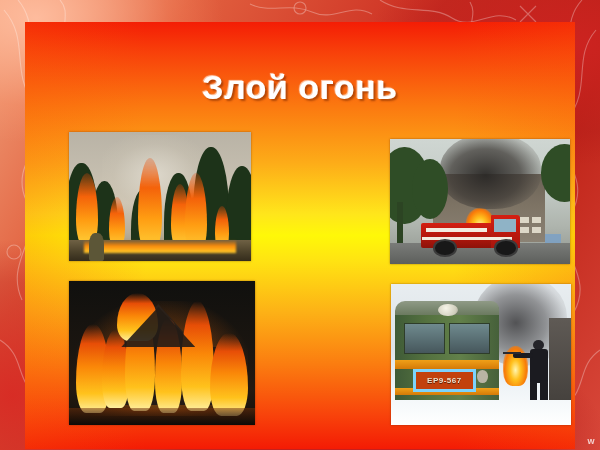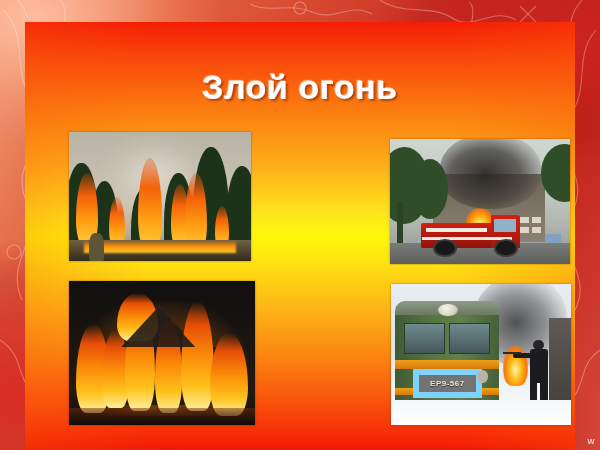--- a/index.html
+++ b/index.html
@@ -206,22 +206,22 @@
     left: 2%; top: 12%; width: 58%; height: 10%;
     background: linear-gradient(to bottom, #8f9a86 0%, #6b7a60 100%);
     border-radius: 10px 8px 0 0;
   }
   .loco-win {
     background: linear-gradient(to bottom, #6f8a8e 0%, #46575c 100%);
     border: 1px solid #2e3d2a;
   }
   .loco-stripe { background: linear-gradient(to bottom, #f0a018 0%, #d47a08 100%); }
   .loco-plate {
-    background: #737373;
-    border: 6px solid #7dd3fc;
+    background: #c2410c;
+    border: 3px solid #7dd3fc;
     color: #e9e3cf;
     font-family: "Liberation Sans", sans-serif;
     font-size: 8px;
     font-weight: 700;
     letter-spacing: 0.5px;
     display: flex;
     align-items: center;
     justify-content: center;
     text-shadow: 0 1px 0 rgba(0,0,0,0.5);
   }

